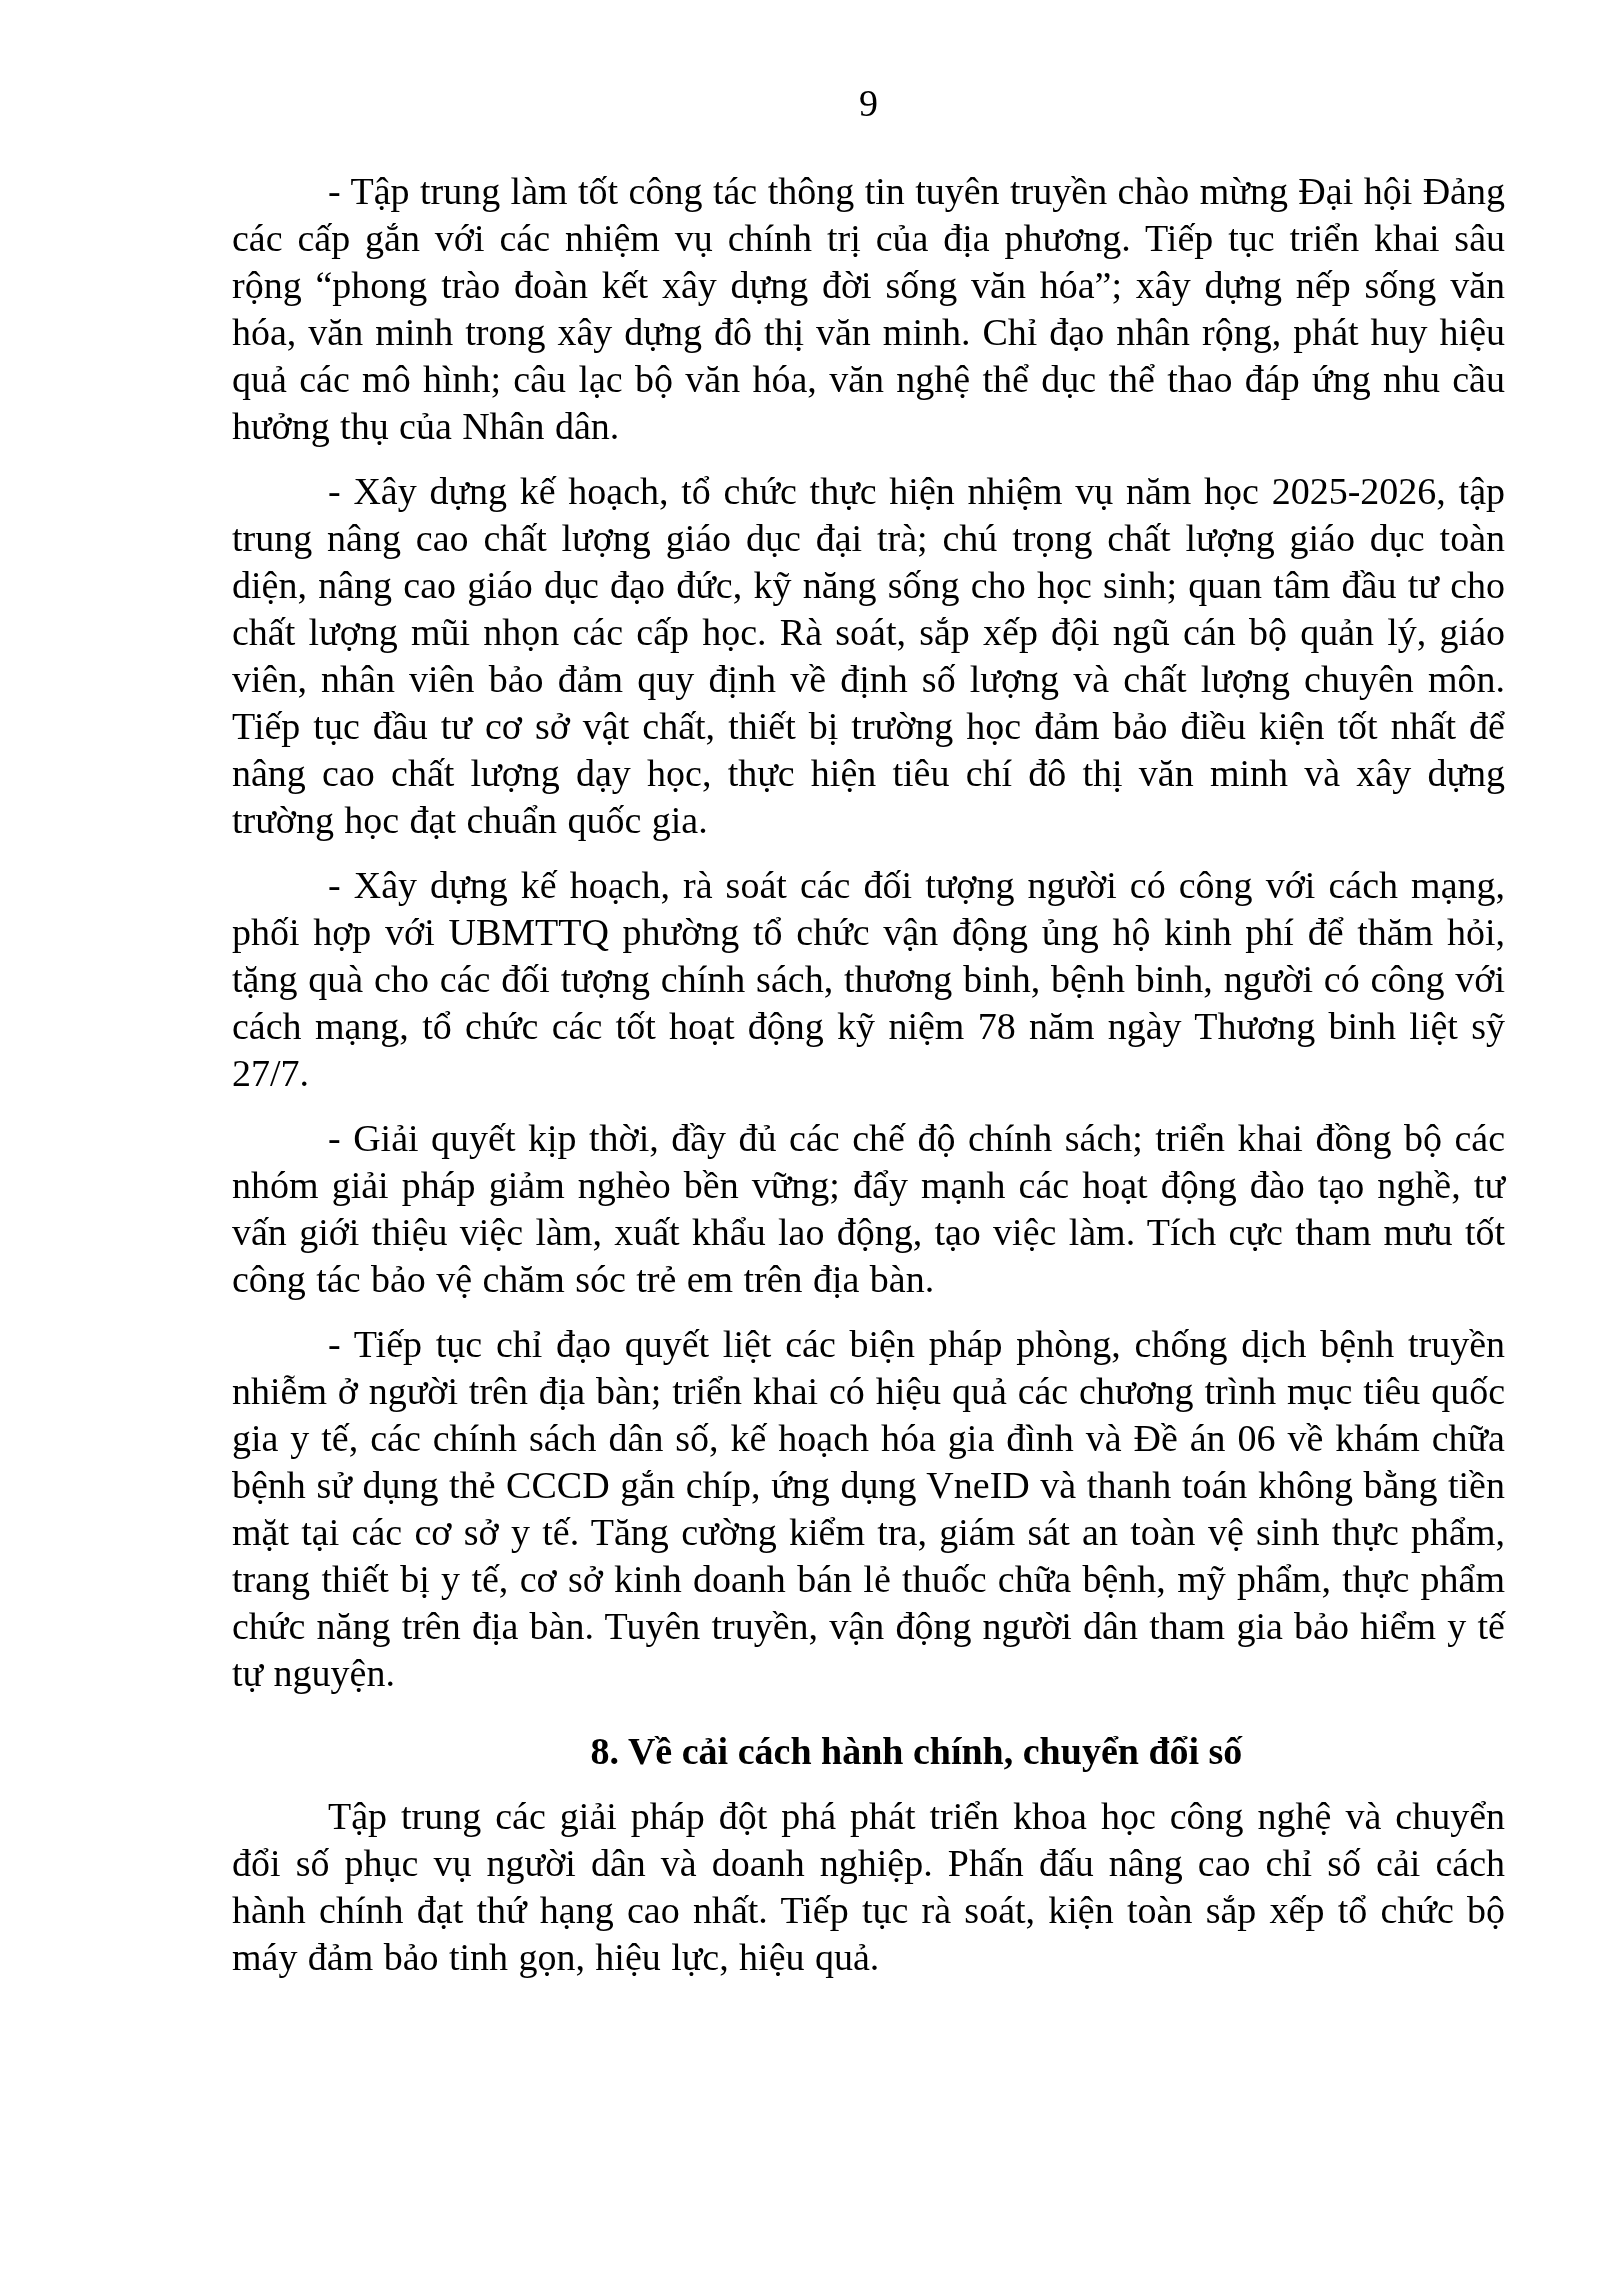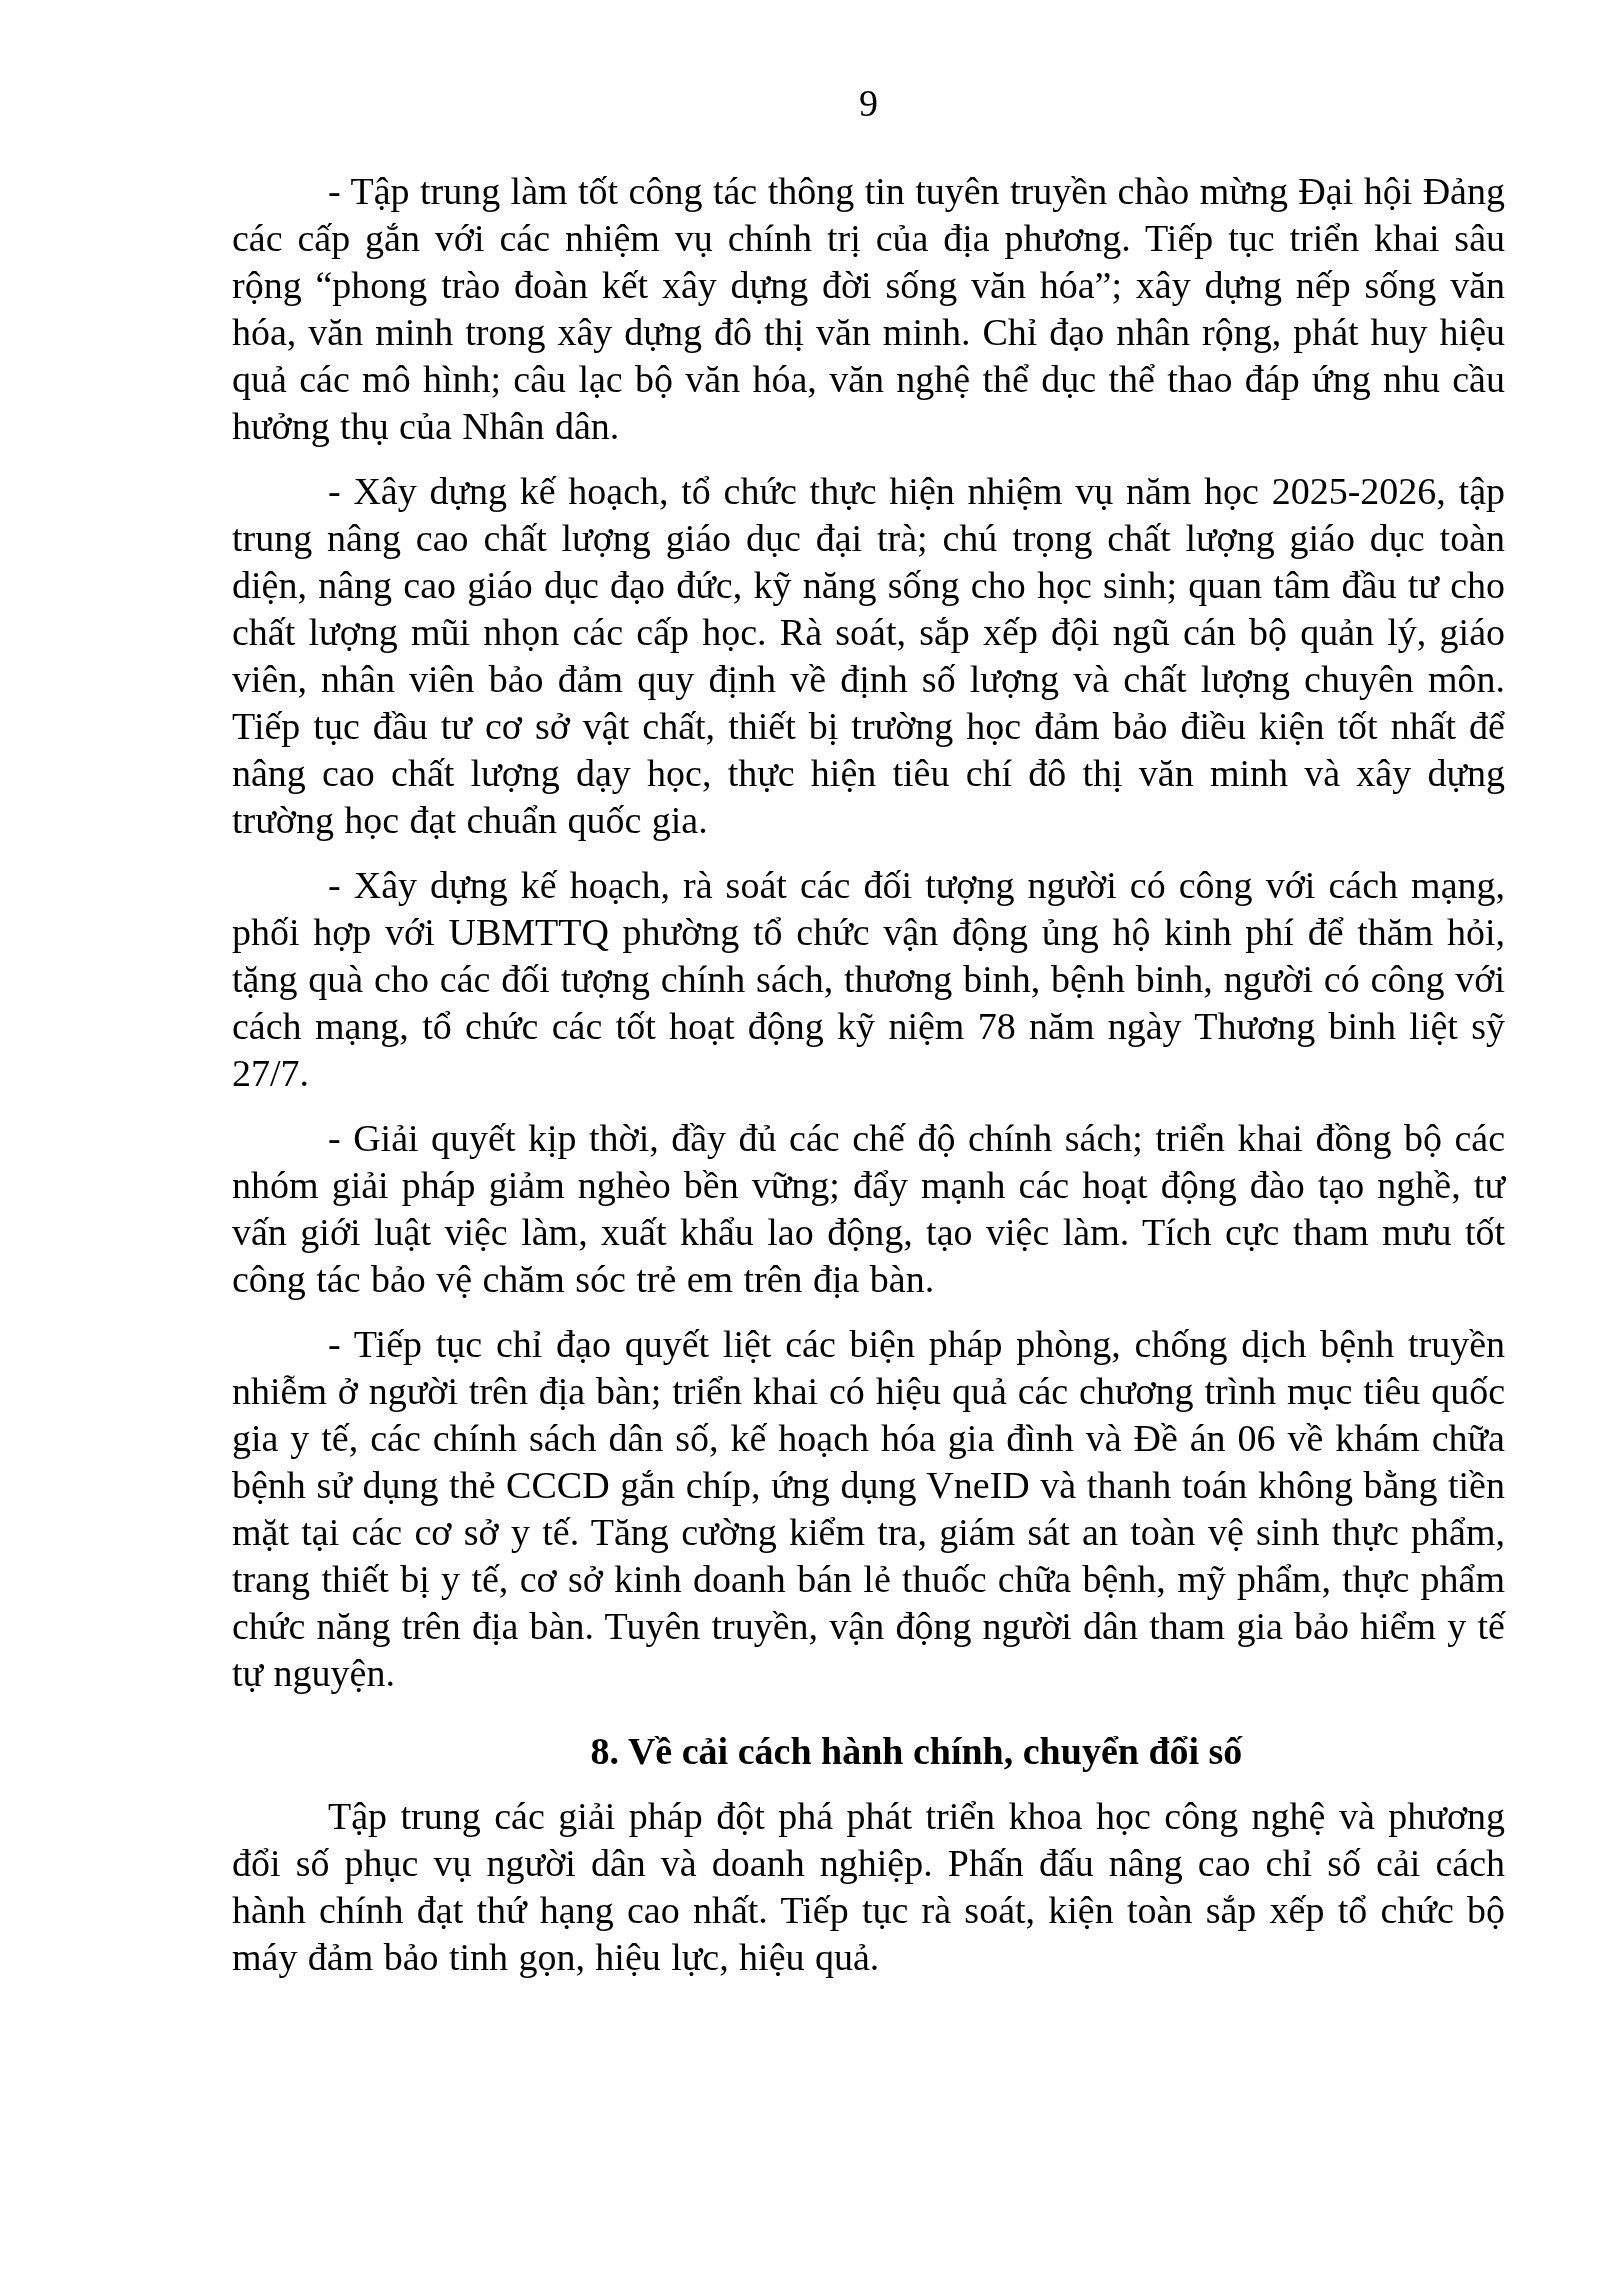--- a/index.html
+++ b/index.html
@@ -44,19 +44,19 @@
 </style>
 </head>
 <body>
 
 <div class="doc-page">
   <div class="page-number">9</div>
   <div>
       <p class="body-para">- Tập trung làm tốt công tác thông tin tuyên truyền chào mừng Đại hội Đảng các cấp gắn với các nhiệm vụ chính trị của địa phương. Tiếp tục triển khai sâu rộng “phong trào đoàn kết xây dựng đời sống văn hóa”; xây dựng nếp sống văn hóa, văn minh trong xây dựng đô thị văn minh. Chỉ đạo nhân rộng, phát huy hiệu quả các mô hình; câu lạc bộ văn hóa, văn nghệ thể dục thể thao đáp ứng nhu cầu hưởng thụ của Nhân dân.</p>
       <p class="body-para">- Xây dựng kế hoạch, tổ chức thực hiện nhiệm vụ năm học 2025-2026, tập trung nâng cao chất lượng giáo dục đại trà; chú trọng chất lượng giáo dục toàn diện, nâng cao giáo dục đạo đức, kỹ năng sống cho học sinh; quan tâm đầu tư cho chất lượng mũi nhọn các cấp học. Rà soát, sắp xếp đội ngũ cán bộ quản lý, giáo viên, nhân viên bảo đảm quy định về định số lượng và chất lượng chuyên môn. Tiếp tục đầu tư cơ sở vật chất, thiết bị trường học đảm bảo điều kiện tốt nhất để nâng cao chất lượng dạy học, thực hiện tiêu chí đô thị văn minh và xây dựng trường học đạt chuẩn quốc gia.</p>
       <p class="body-para">- Xây dựng kế hoạch, rà soát các đối tượng người có công với cách mạng, phối hợp với UBMTTQ phường tổ chức vận động ủng hộ kinh phí để thăm hỏi, tặng quà cho các đối tượng chính sách, thương binh, bệnh binh, người có công với cách mạng, tổ chức các tốt hoạt động kỹ niệm 78 năm ngày Thương binh liệt sỹ 27/7.</p>
-      <p class="body-para">- Giải quyết kịp thời, đầy đủ các chế độ chính sách; triển khai đồng bộ các nhóm giải pháp giảm nghèo bền vững; đẩy mạnh các hoạt động đào tạo nghề, tư vấn giới luật việc làm, xuất khẩu lao động, tạo việc làm. Tích cực tham mưu tốt công tác bảo vệ chăm sóc trẻ em trên địa bàn.</p>
+      <p class="body-para">- Giải quyết kịp thời, đầy đủ các chế độ chính sách; triển khai đồng bộ các nhóm giải pháp giảm nghèo bền vững; đẩy mạnh các hoạt động đào tạo nghề, tư vấn giới thiệu việc làm, xuất khẩu lao động, tạo việc làm. Tích cực tham mưu tốt công tác bảo vệ chăm sóc trẻ em trên địa bàn.</p>
       <p class="body-para">- Tiếp tục chỉ đạo quyết liệt các biện pháp phòng, chống dịch bệnh truyền nhiễm ở người trên địa bàn; triển khai có hiệu quả các chương trình mục tiêu quốc gia y tế, các chính sách dân số, kế hoạch hóa gia đình và Đề án 06 về khám chữa bệnh sử dụng thẻ CCCD gắn chíp, ứng dụng VneID và thanh toán không bằng tiền mặt tại các cơ sở y tế. Tăng cường kiểm tra, giám sát an toàn vệ sinh thực phẩm, trang thiết bị y tế, cơ sở kinh doanh bán lẻ thuốc chữa bệnh, mỹ phẩm, thực phẩm chức năng trên địa bàn. Tuyên truyền, vận động người dân tham gia bảo hiểm y tế tự nguyện.</p>
       <p class="heading">8. Về cải cách hành chính, chuyển đổi số</p>
-      <p class="body-para">Tập trung các giải pháp đột phá phát triển khoa học công nghệ và phương đổi số phục vụ người dân và doanh nghiệp. Phấn đấu nâng cao chỉ số cải cách hành chính đạt thứ hạng cao nhất. Tiếp tục rà soát, kiện toàn sắp xếp tổ chức bộ máy đảm bảo tinh gọn, hiệu lực, hiệu quả.</p>
+      <p class="body-para">Tập trung các giải pháp đột phá phát triển khoa học công nghệ và chuyển đổi số phục vụ người dân và doanh nghiệp. Phấn đấu nâng cao chỉ số cải cách hành chính đạt thứ hạng cao nhất. Tiếp tục rà soát, kiện toàn sắp xếp tổ chức bộ máy đảm bảo tinh gọn, hiệu lực, hiệu quả.</p>
     </div>
 </div>
 
 
 </body></html>

